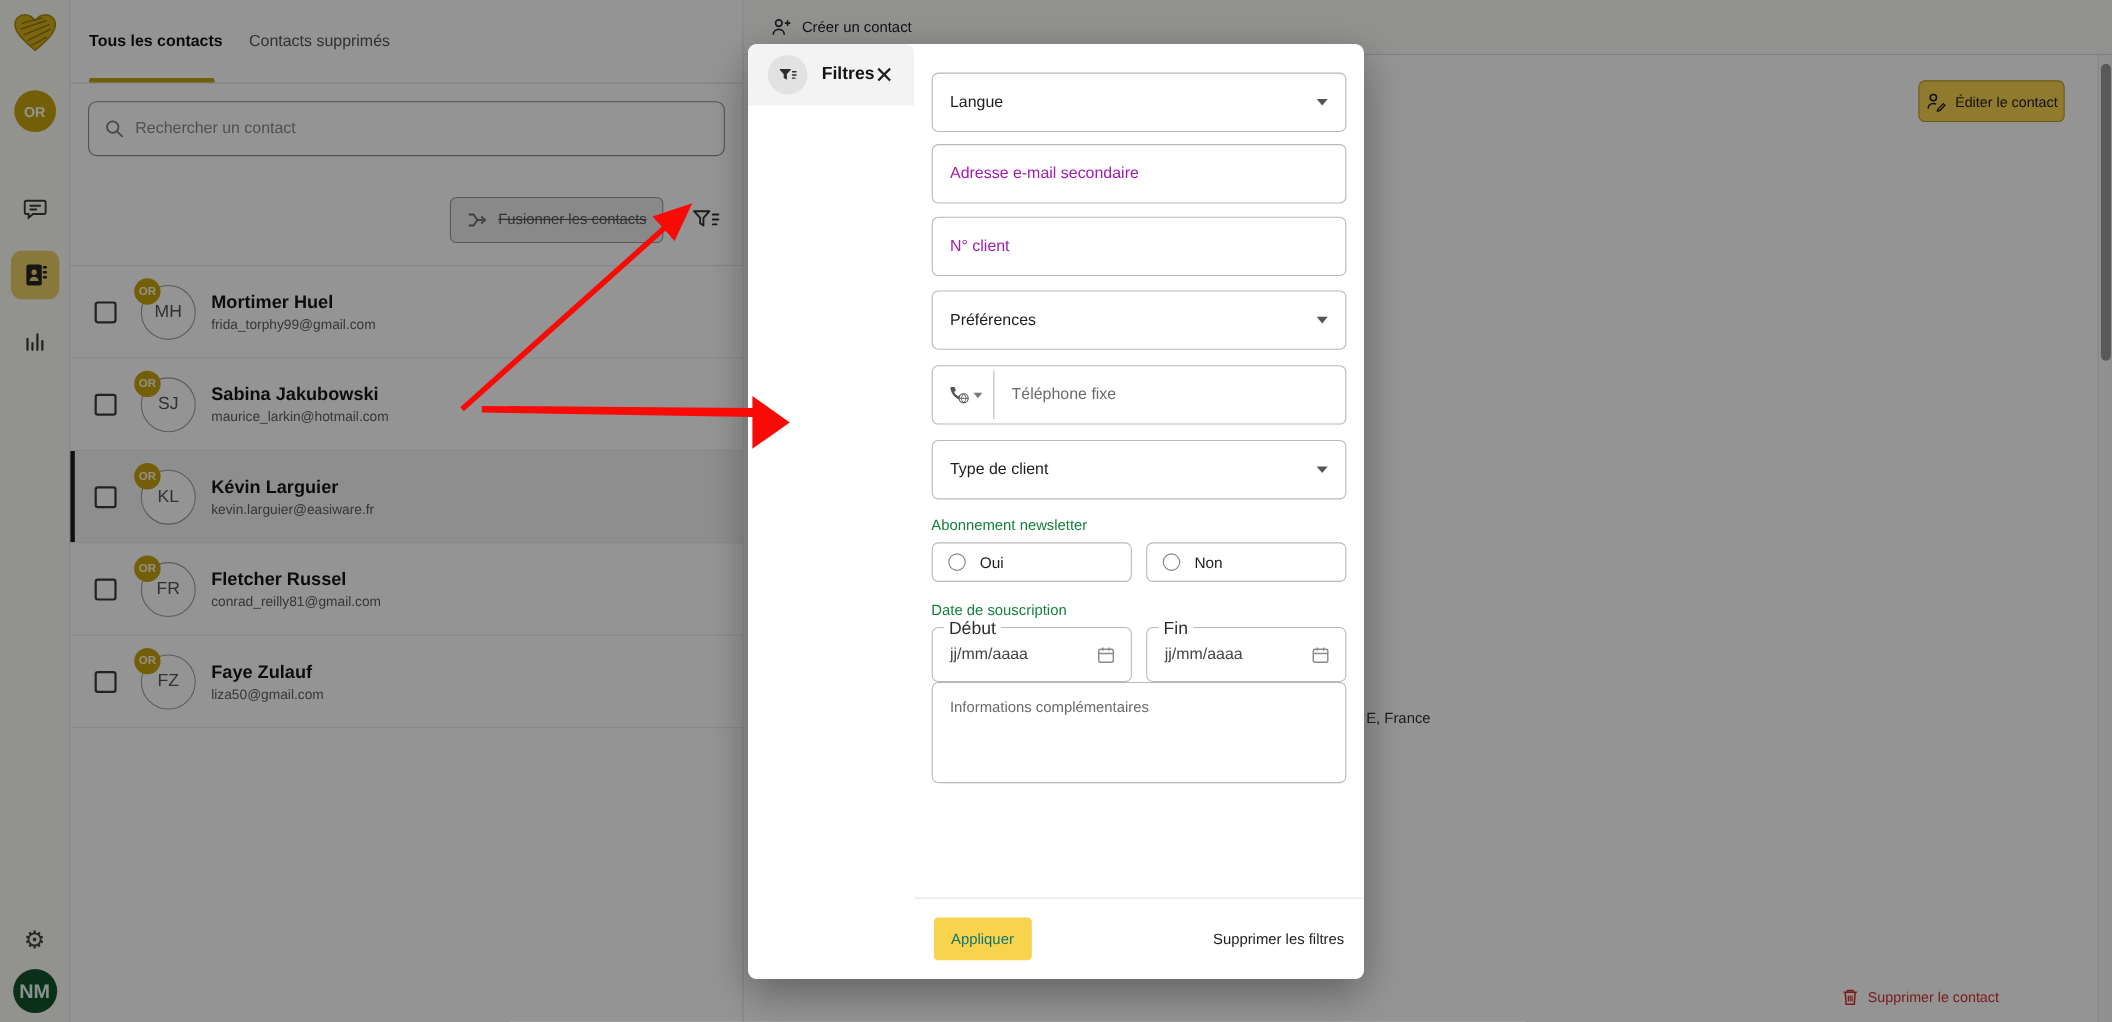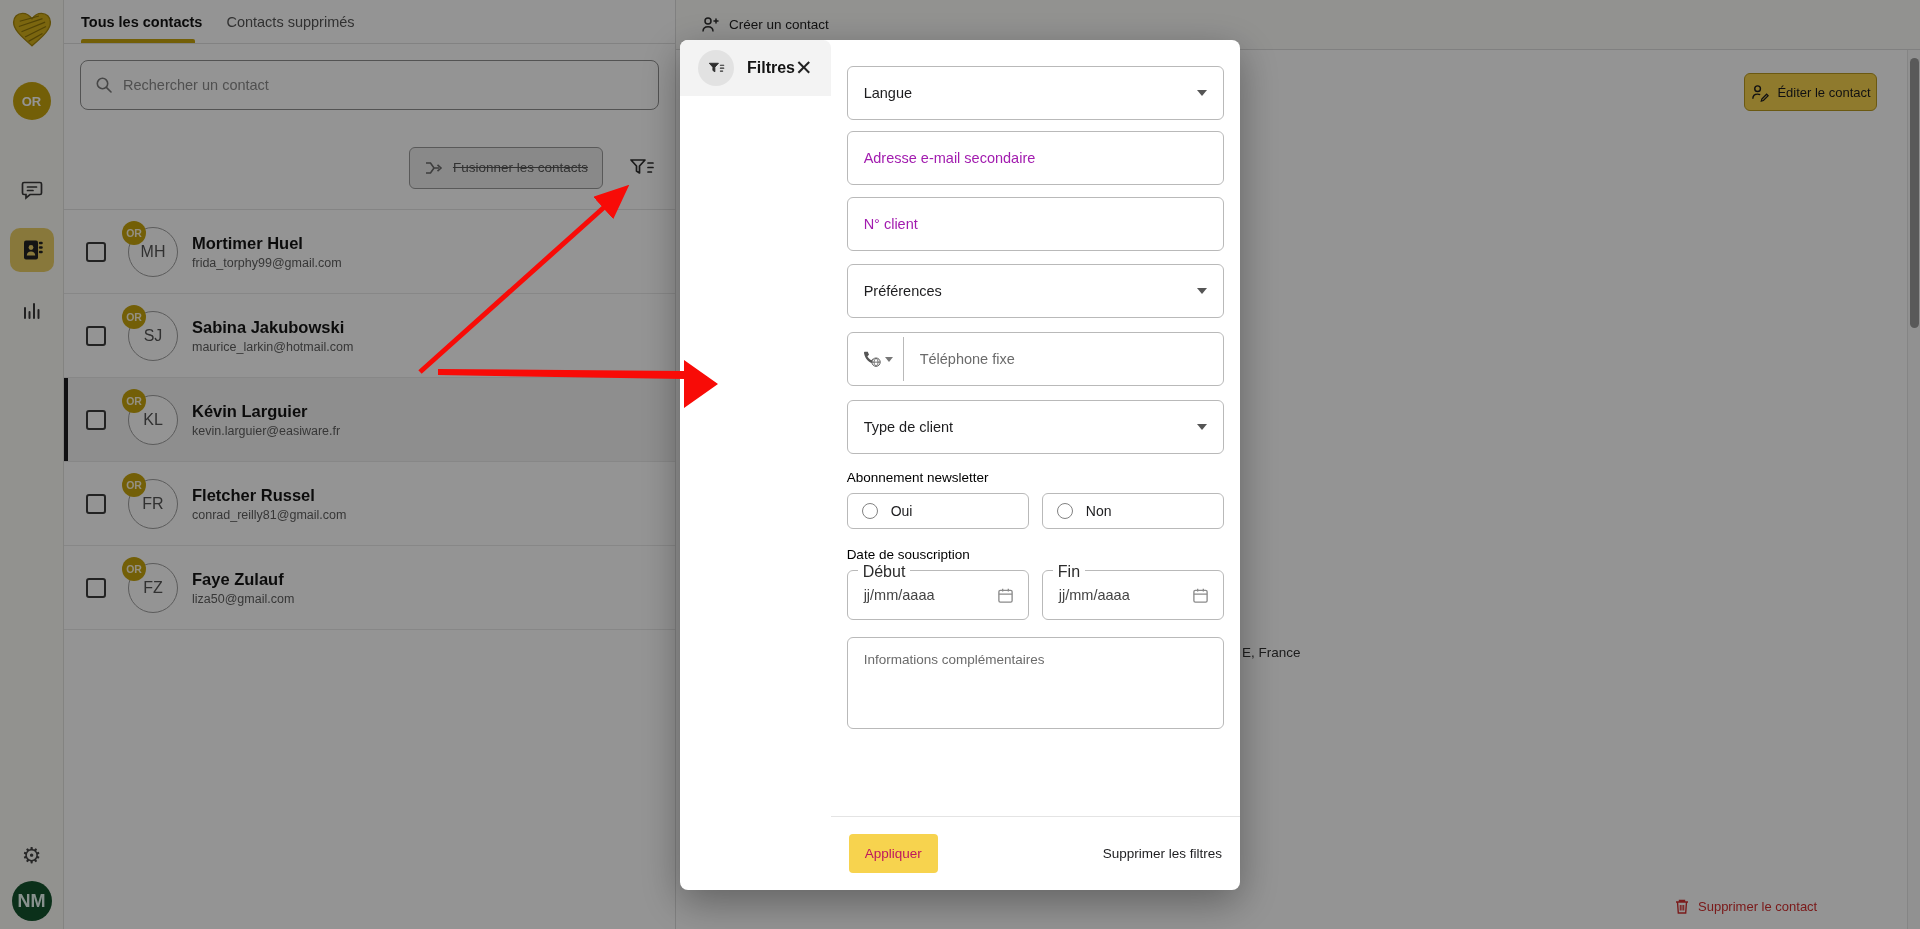--- a/index.html
+++ b/index.html
@@ -18,21 +18,21 @@
   .nav-icons { display:flex; flex-direction:column; align-items:center; margin-top:48px; gap:16px; }
   .nav-btn { width:44px; height:44px; border-radius:10px; display:flex; align-items:center; justify-content:center; }
   .nav-btn.active { background:#ebcf67; }
   .sidebar-bottom { position:absolute; bottom:8px; left:0; right:0; display:flex; flex-direction:column; align-items:center; gap:14px; }
   .gear { font-family:"DejaVu Sans", sans-serif; font-size:22px; color:#444; line-height:1; }
   .avatar-bottom { width:40px; height:40px; border-radius:50%; background:#14532d; color:#eafaf5;
     font-size:18px; font-weight:bold; display:flex; align-items:center; justify-content:center; }
 
   
   .left-panel { width:612px; border-right:1px solid #ddd; display:flex; flex-direction:column; background:#fff; }
-  .tabs { height:44px; border-bottom:1px solid #e0e0e0; display:flex; align-items:center; padding-left:17px; position:relative; }
+  .tabs { height:76px; border-bottom:1px solid #e0e0e0; display:flex; align-items:center; padding-left:17px; position:relative; }
   .tab { font-size:14.5px; margin-right:24px; color:#555; cursor:pointer; }
   .tab.active { font-weight:bold; color:#141414; }
   .tab-underline { position:absolute; left:17px; bottom:0; width:114px; height:4px; background:#c7a40d; border-radius:2px 2px 0 0; }
   .search-row { padding:16px; }
   .search-box { height:50px; border:1px solid #8f8f8f; border-radius:8px; display:flex; align-items:center; padding:16px 14px; gap:10px; }
   .search-ph { color:#8a8a8a; font-size:14.5px; }
   .actions-row { height:83px; display:flex; align-items:center; justify-content:flex-end; padding-right:20px; gap:26px; }
   .merge-btn { height:42px; border:1px solid #9a9a9a; background:#ededed; border-radius:6px;
     display:flex; align-items:center; gap:9px; padding:0 14px; color:#565656; font-size:13.5px; }
   .merge-btn span { text-decoration:line-through; }
@@ -76,39 +76,39 @@
   .mh-close { margin-left:auto; font-family:"DejaVu Sans", sans-serif; font-size:21px; color:#222; cursor:pointer; line-height:1; }
   .modal-body { padding:0 16px; flex:1; display:flex; flex-direction:column; }
   .fld { height:54px; border:1px solid #b9b9b9; border-radius:6px; display:flex; align-items:center; padding:0 16px; background:#fff; }
   .fld .lab { font-size:14.5px; color:#1d1d1f; }
   .fld.ph .lab { color:#a21caf; }
   .caret { margin-left:auto; width:0; height:0; border-left:5px solid transparent; border-right:5px solid transparent; border-top:6px solid #555; }
   .fld.phone { padding:4px; }
   .cc { width:52px; height:100%; border-right:1px solid #b9b9b9; display:flex; align-items:center; justify-content:center; gap:3px; }
   .cc .chev { width:0; height:0; border-left:4px solid transparent; border-right:4px solid transparent; border-top:5px solid #777; }
   .phone-ph { padding-left:16px; font-size:14.5px; color:#6b6b6b; }
-  .sec-label { font-size:13.5px; color:#000000; }
+  .sec-label { font-size:13.5px; color:#15803d; }
   .radio-row, .date-row { display:flex; gap:13px; }
   .radio-box { flex:1; height:36px; border:1px solid #b9b9b9; border-radius:6px; display:flex; align-items:center; padding:0 14px; gap:13px; }
   .radio-dot { width:16px; height:16px; border:1.5px solid #828282; border-radius:50%; background:#fff; flex:0 0 auto; }
   .radio-box .lab { font-size:14px; color:#1d1d1f; }
   .date-box { flex:1; height:50px; border:1px solid #b9b9b9; border-radius:6px; position:relative;
     display:flex; align-items:center; padding:0 14px 0 16px; margin-top:8px; }
   .float-lab { position:absolute; top:-8px; left:10px; background:#fff; padding:0 5px; font-size:16px; color:#2c2c2c; }
   .date-ph { font-size:14.5px; color:#444; }
   .cal { margin-left:auto; }
   .notes { height:92px; border:1px solid #b9b9b9; border-radius:6px; padding:14px 16px; font-size:13.5px; color:#6b6b6b; }
   .modal-footer { margin:19px -16px 0; margin-top:auto; border-top:1px solid #e4e4e4; height:74px;
     display:flex; align-items:center; justify-content:space-between; padding:0 18px; }
-  .apply-btn { background:#f7d34e; border:none; border-radius:4px; padding:12px 16px; font-size:13.5px; color:#be185d; font-family:inherit; }
+  .apply-btn { background:#f7d34e; border:none; border-radius:4px; padding:12px 16px; font-size:13.5px; color:#0f766e; font-family:inherit; }
   .clear-link { font-size:13.5px; color:#1d1d1f; cursor:pointer; }
 
   
   .mt26{margin-top:26px}.mt11{margin-top:11px}.mt12{margin-top:12px}.mt13{margin-top:13px}
-  .mt14{margin-top:14px}.mt16{margin-top:16px}.mt17{margin-top:17px}.mt18{margin-top:18px}
+  .mt14{margin-top:14px}.mt16{margin-top:16px}.mt17{}.mt18{margin-top:18px}
   .mb8{margin-bottom:8px}
 
   
   .arrows { position:fixed; inset:0; z-index:30; pointer-events:none; }
 
   svg { display:block; }
 </style>
 </head>
 <body>
 

